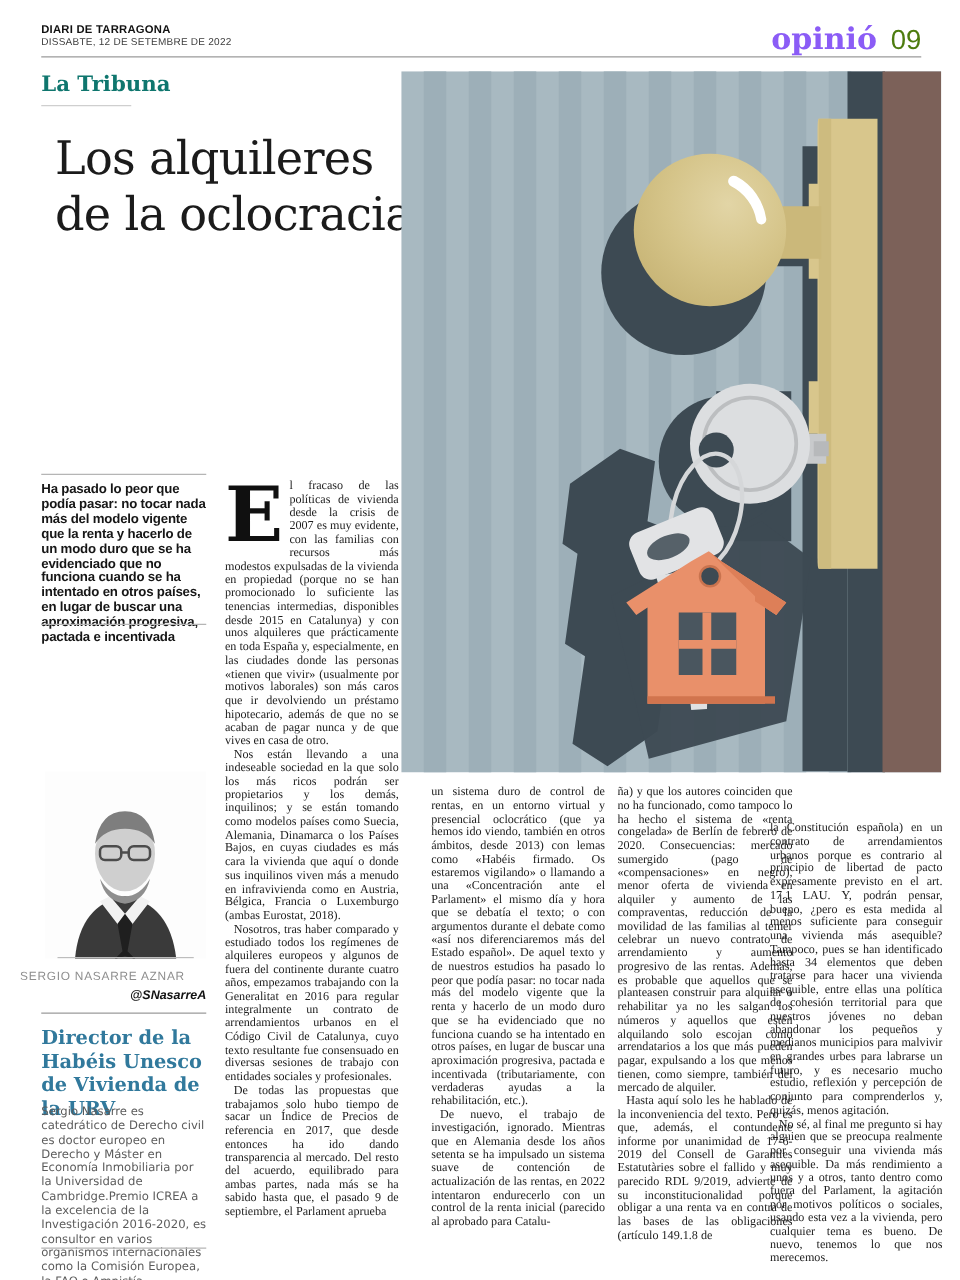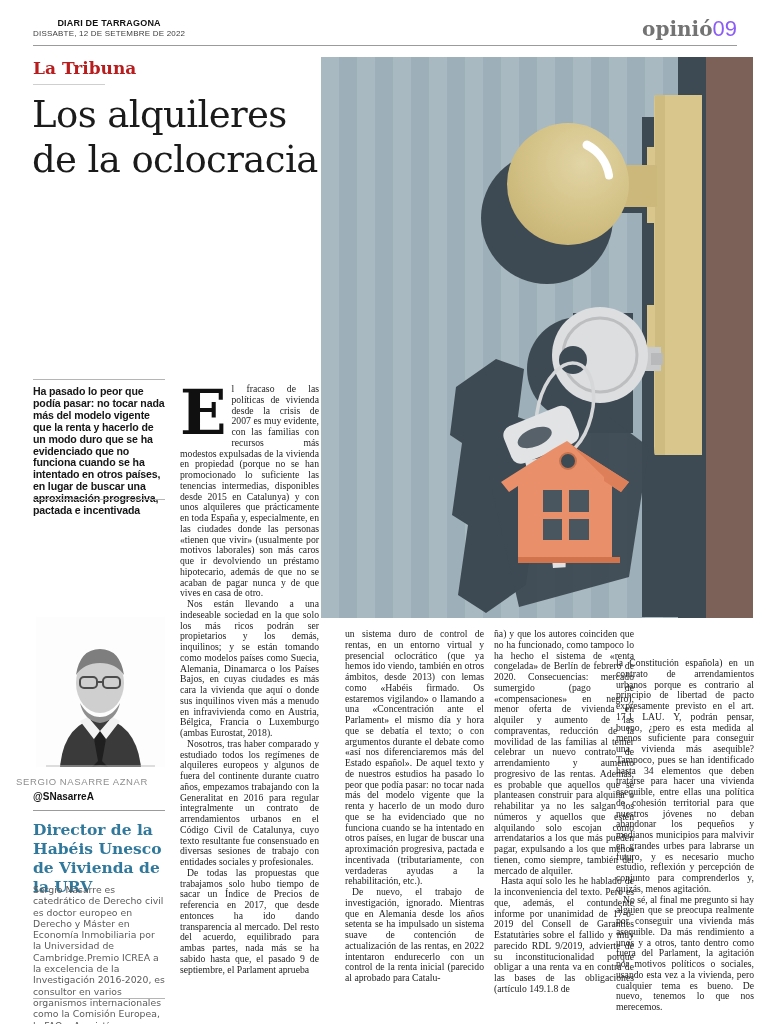--- a/index.html
+++ b/index.html
@@ -4,68 +4,68 @@
 <style>
   html,body{margin:0;padding:0;background:#e8e8e8;}
   .page{position:relative;width:768px;height:1024px;background:#ffffff;margin:0 auto;overflow:hidden;
         font-family:"Liberation Sans",sans-serif;color:#1d1d1d;}
   .abs{position:absolute;}
 
   
   .paper-name{font-size:9px;font-weight:bold;letter-spacing:.2px;color:#111;}
   .paper-date{font-size:8px;color:#3c3c3c;letter-spacing:.2px;margin-top:1px;}
   .section-wrap{right:31px;top:16px;text-align:right;white-space:nowrap;}
-  .section-name{font-family:"DejaVu Serif",serif;font-weight:bold;font-size:20px;color:#737373;margin-top:48px;}
-  .page-num{font-size:22px;color:#8b5cf6;font-family:"Liberation Sans",sans-serif;margin-left:0;}
+  .section-name{font-family:"DejaVu Serif",serif;font-weight:bold;font-size:24px;color:#8b5cf6;margin-top:48px;}
+  .page-num{font-size:22px;color:#4d7c0f;font-family:"Liberation Sans",sans-serif;margin-left:11px;}
   .hrule{background:#9b9b9b;height:1px;}
-  .kicker{font-family:"DejaVu Serif",serif;font-weight:bold;font-size:17px;color:#b91c1c;}
+  .kicker{font-family:"DejaVu Serif",serif;font-weight:bold;font-size:17px;color:#0f766e;}
   .kicker-rule{background:#cfcfcf;height:1px;}
 
   
   .headline{font-family:"DejaVu Serif",serif;font-weight:normal;font-size:37px;line-height:45px;
             color:#1b1b1b;letter-spacing:-.6px;width:290px;}
 
   
   .quote{font-size:10.6px;line-height:11.9px;font-weight:bold;color:#161616;letter-spacing:-.15px;width:132px;}
   .thin-rule{background:#b5b5b5;height:1px;width:132px;}
   .author-name{font-size:9.5px;color:#8e8e8e;letter-spacing:.6px;text-align:center;width:132px;}
-  .author-handle{font-size:10px;font-weight:bold;color:#111;text-align:left;width:132px;margin-top:2px;}
+  .author-handle{font-size:10px;font-weight:bold;color:#111;text-align:right;width:132px;margin-top:2px;font-style:italic;}
   .author-role{font-family:"DejaVu Serif",serif;font-weight:bold;font-size:15.5px;line-height:19px;color:#31799c;width:132px;}
   .author-bio{font-family:"DejaVu Sans",sans-serif;font-size:9.3px;line-height:11.3px;color:#5b5b5b;width:132px;}
 
   
   .col{font-family:"Liberation Serif",serif;font-size:9.7px;line-height:10.75px;color:#1c1c1c;
        text-align:justify;overflow:hidden;}
   .col p{margin:0;text-indent:7px;}
   .col p.nofirst{text-indent:0;}
   .dropcap{float:left;font-family:"DejaVu Serif",serif;font-weight:bold;font-size:61px;line-height:53px;
            padding:2px 5px 0 0;color:#101010;}
 
   
   .illus{left:321px;top:57px;width:432px;height:561px;}
   svg{display:block;}
 </style>
 </head>
 <body>
 
 <div class="page">
 
-  <div class="abs" style="left:33px;top:18px;text-align:center;">
+  <div class="abs" style="left:33px;top:18px;">
     <div class="paper-name">DIARI DE TARRAGONA</div>
     <div class="paper-date">DISSABTE, 12 DE SETEMBRE DE 2022</div>
   </div>
   <div class="abs section-wrap">
     <span class="section-name">opinió</span><span class="page-num">09</span>
   </div>
   <div class="abs hrule" style="left:33px;top:45px;width:704px;"></div>
 
   <div class="abs kicker" style="left:33px;top:58px;">La Tribuna</div>
   <div class="abs kicker-rule" style="left:33px;top:84px;width:72px;"></div>
 
-  <h1 class="abs headline" style="left:32px;top:92px;margin:0;">Los alquileres de la oclocracia</h1>
+  <h1 class="abs headline" style="left:32px;top:92px;margin:12px;">Los alquileres de la oclocracia</h1>
 
   <div class="abs illus">
     <svg width="432" height="561" viewBox="0 0 432 561">
       <defs>
         <radialGradient id="knobGrad" cx="62%" cy="33%" r="75%">
           <stop offset="0%" stop-color="#e2d5a6"></stop>
           <stop offset="55%" stop-color="#d5c489"></stop>
           <stop offset="100%" stop-color="#c7b475"></stop>
         </radialGradient>
       </defs>

